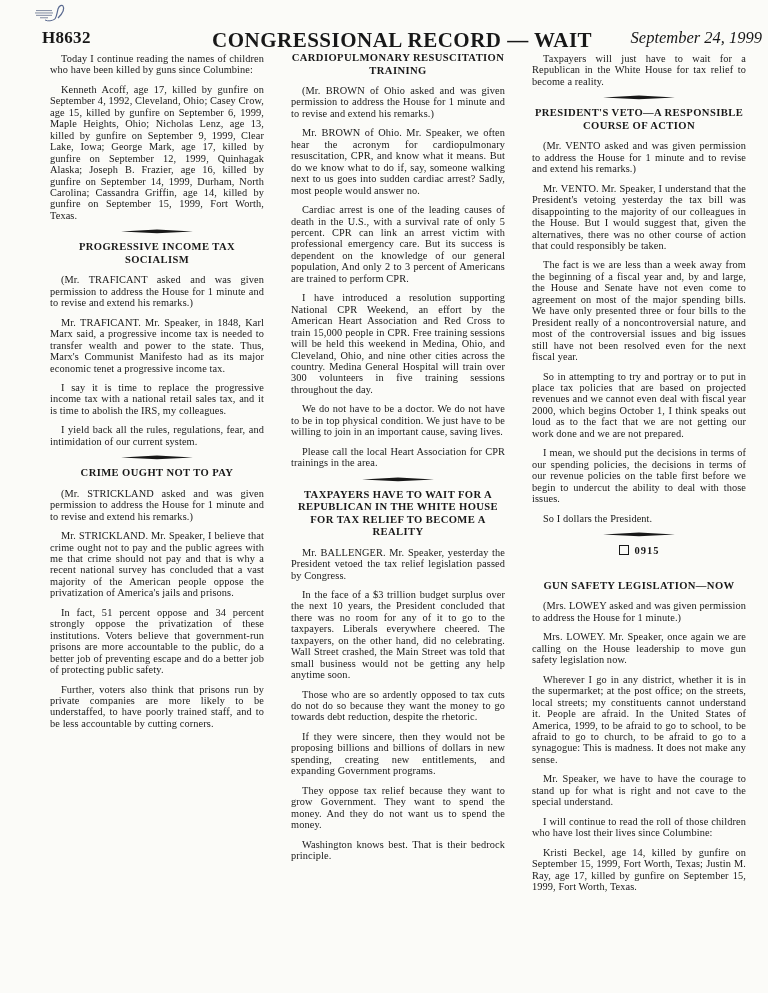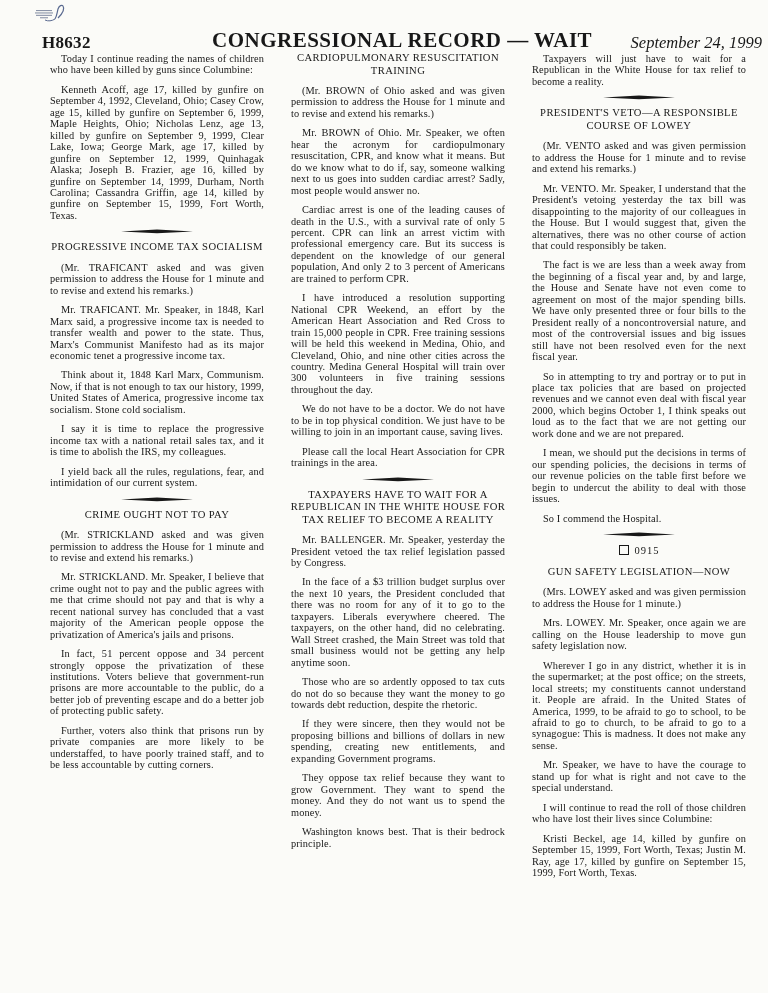--- a/index.html
+++ b/index.html
@@ -15,21 +15,21 @@
     position:absolute;inset:0;
     padding:0;
   }
   
   .gpo-logo{
     position:absolute;top:4px;left:28px;width:46px;height:30px;
   }
   
   .masthead{
     position:absolute;top:28px;left:42px;right:16px;
-    display:flex;align-items:flex-end;
+    display:flex;align-items:flex-start;
   }
   .page-number{
     font-weight:bold;font-size:17px;letter-spacing:.3px;
     flex:0 0 170px;
   }
   .pub-title{
     flex:1 1 auto;text-align:center;
     font-weight:bold;font-size:21px;margin:0;
     letter-spacing:.5px;white-space:nowrap;
   }
@@ -50,35 +50,36 @@
     font-size:10.35px;
     line-height:11.45px;
     text-align:justify;
     text-indent:11px;
     letter-spacing:.1px;
   }
   .sec-heading{
     margin:7px 6px 5px 6px;
     font-size:10.6px;
     line-height:12.5px;
-    font-weight:normal;
+    font-weight:bold;
     text-align:center;
     letter-spacing:.4px;
   }
   .divider{
     text-align:center;
     margin:7px 0 6px 0;
     line-height:0;
   }
   .divider svg{display:inline-block;}
   .time-marker{
     text-align:center;
     font-size:10.5px;
-    margin:8px 0 10px 0;
+    margin:8px 0 24px 0;
     letter-spacing:1px;
+    font-weight:bold;
   }
   .time-marker .sq{
     display:inline-block;
     width:8px;height:8px;
     border:1px solid #181818;
     vertical-align:-1px;
     margin-right:6px;
   }
 </style>
 </head>
@@ -108,21 +109,20 @@
   <main class="columns">
     <section class="col">
         <p class="para">Today I continue reading the names of children who have been killed by guns since Columbine:</p>
         <p class="para">Kenneth Acoff, age 17, killed by gunfire on September 4, 1992, Cleveland, Ohio; Casey Crow, age 15, killed by gunfire on September 6, 1999, Maple Heights, Ohio; Nicholas Lenz, age 13, killed by gunfire on September 9, 1999, Clear Lake, Iowa; George Mark, age 17, killed by gunfire on September 12, 1999, Quinhagak Alaska; Joseph B. Frazier, age 16, killed by gunfire on September 14, 1999, Durham, North Carolina; Cassandra Griffin, age 14, killed by gunfire on September 15, 1999, Fort Worth, Texas.</p>
         <div class="divider"><svg width="72" height="5" viewBox="0 0 72 5">
             <polygon points="0,2.5 36,0.6 72,2.5 36,4.2" fill="#181818"></polygon>
           </svg></div>
         <h2 class="sec-heading">PROGRESSIVE INCOME TAX SOCIALISM</h2>
         <p class="para">(Mr. TRAFICANT asked and was given permission to address the House for 1 minute and to revise and extend his remarks.)</p>
         <p class="para">Mr. TRAFICANT. Mr. Speaker, in 1848, Karl Marx said, a progressive income tax is needed to transfer wealth and power to the state. Thus, Marx's Communist Manifesto had as its major economic tenet a progressive income tax.</p>
-        <p class="para">Think about it, 1848 Karl Marx, Communism. Now, if that is not enough to tax our history, 1999, United States of America, progressive income tax socialism. Stone cold socialism.</p>
         <p class="para">I say it is time to replace the progressive income tax with a national retail sales tax, and it is time to abolish the IRS, my colleagues.</p>
         <p class="para">I yield back all the rules, regulations, fear, and intimidation of our current system.</p>
         <div class="divider"><svg width="72" height="5" viewBox="0 0 72 5">
             <polygon points="0,2.5 36,0.6 72,2.5 36,4.2" fill="#181818"></polygon>
           </svg></div>
         <h2 class="sec-heading">CRIME OUGHT NOT TO PAY</h2>
         <p class="para">(Mr. STRICKLAND asked and was given permission to address the House for 1 minute and to revise and extend his remarks.)</p>
         <p class="para">Mr. STRICKLAND. Mr. Speaker, I believe that crime ought not to pay and the public agrees with me that crime should not pay and that is why a recent national survey has concluded that a vast majority of the American people oppose the privatization of America's jails and prisons.</p>
         <p class="para">In fact, 51 percent oppose and 34 percent strongly oppose the privatization of these institutions. Voters believe that government-run prisons are more accountable to the public, do a better job of preventing escape and do a better job of protecting public safety.</p>
         <p class="para">Further, voters also think that prisons run by private companies are more likely to be understaffed, to have poorly trained staff, and to be less accountable by cutting corners.</p>
@@ -144,27 +144,27 @@
         <p class="para">Those who are so ardently opposed to tax cuts do not do so because they want the money to go towards debt reduction, despite the rhetoric.</p>
         <p class="para">If they were sincere, then they would not be proposing billions and billions of dollars in new spending, creating new entitlements, and expanding Government programs.</p>
         <p class="para">They oppose tax relief because they want to grow Government. They want to spend the money. And they do not want us to spend the money.</p>
         <p class="para">Washington knows best. That is their bedrock principle.</p>
       </section>
     <section class="col">
         <p class="para">Taxpayers will just have to wait for a Republican in the White House for tax relief to become a reality.</p>
         <div class="divider"><svg width="72" height="5" viewBox="0 0 72 5">
             <polygon points="0,2.5 36,0.6 72,2.5 36,4.2" fill="#181818"></polygon>
           </svg></div>
-        <h2 class="sec-heading">PRESIDENT'S VETO—A RESPONSIBLE COURSE OF LOWEY</h2>
+        <h2 class="sec-heading">PRESIDENT'S VETO—A RESPONSIBLE COURSE OF ACTION</h2>
         <p class="para">(Mr. VENTO asked and was given permission to address the House for 1 minute and to revise and extend his remarks.)</p>
         <p class="para">Mr. VENTO. Mr. Speaker, I understand that the President's vetoing yesterday the tax bill was disappointing to the majority of our colleagues in the House. But I would suggest that, given the alternatives, there was no other course of action that could responsibly be taken.</p>
         <p class="para">The fact is we are less than a week away from the beginning of a fiscal year and, by and large, the House and Senate have not even come to agreement on most of the major spending bills. We have only presented three or four bills to the President really of a noncontroversial nature, and most of the controversial issues and big issues still have not been resolved even for the next fiscal year.</p>
         <p class="para">So in attempting to try and portray or to put in place tax policies that are based on projected revenues and we cannot even deal with fiscal year 2000, which begins October 1, I think speaks out loud as to the fact that we are not getting our work done and we are not prepared.</p>
         <p class="para">I mean, we should put the decisions in terms of our spending policies, the decisions in terms of our revenue policies on the table first before we begin to undercut the ability to deal with those issues.</p>
-        <p class="para">So I commend the Hospital.</p>
+        <p class="para">So I dollars the President.</p>
         <div class="divider"><svg width="72" height="5" viewBox="0 0 72 5">
             <polygon points="0,2.5 36,0.6 72,2.5 36,4.2" fill="#181818"></polygon>
           </svg></div>
         <div class="time-marker"><span class="sq"></span><span>0915</span></div>
         <h2 class="sec-heading">GUN SAFETY LEGISLATION—NOW</h2>
         <p class="para">(Mrs. LOWEY asked and was given permission to address the House for 1 minute.)</p>
         <p class="para">Mrs. LOWEY. Mr. Speaker, once again we are calling on the House leadership to move gun safety legislation now.</p>
         <p class="para">Wherever I go in any district, whether it is in the supermarket; at the post office; on the streets, local streets; my constituents cannot understand it. People are afraid. In the United States of America, 1999, to be afraid to go to school, to be afraid to go to church, to be afraid to go to a synagogue: This is madness. It does not make any sense.</p>
         <p class="para">Mr. Speaker, we have to have the courage to stand up for what is right and not cave to the special understand.</p>
         <p class="para">I will continue to read the roll of those children who have lost their lives since Columbine:</p>

